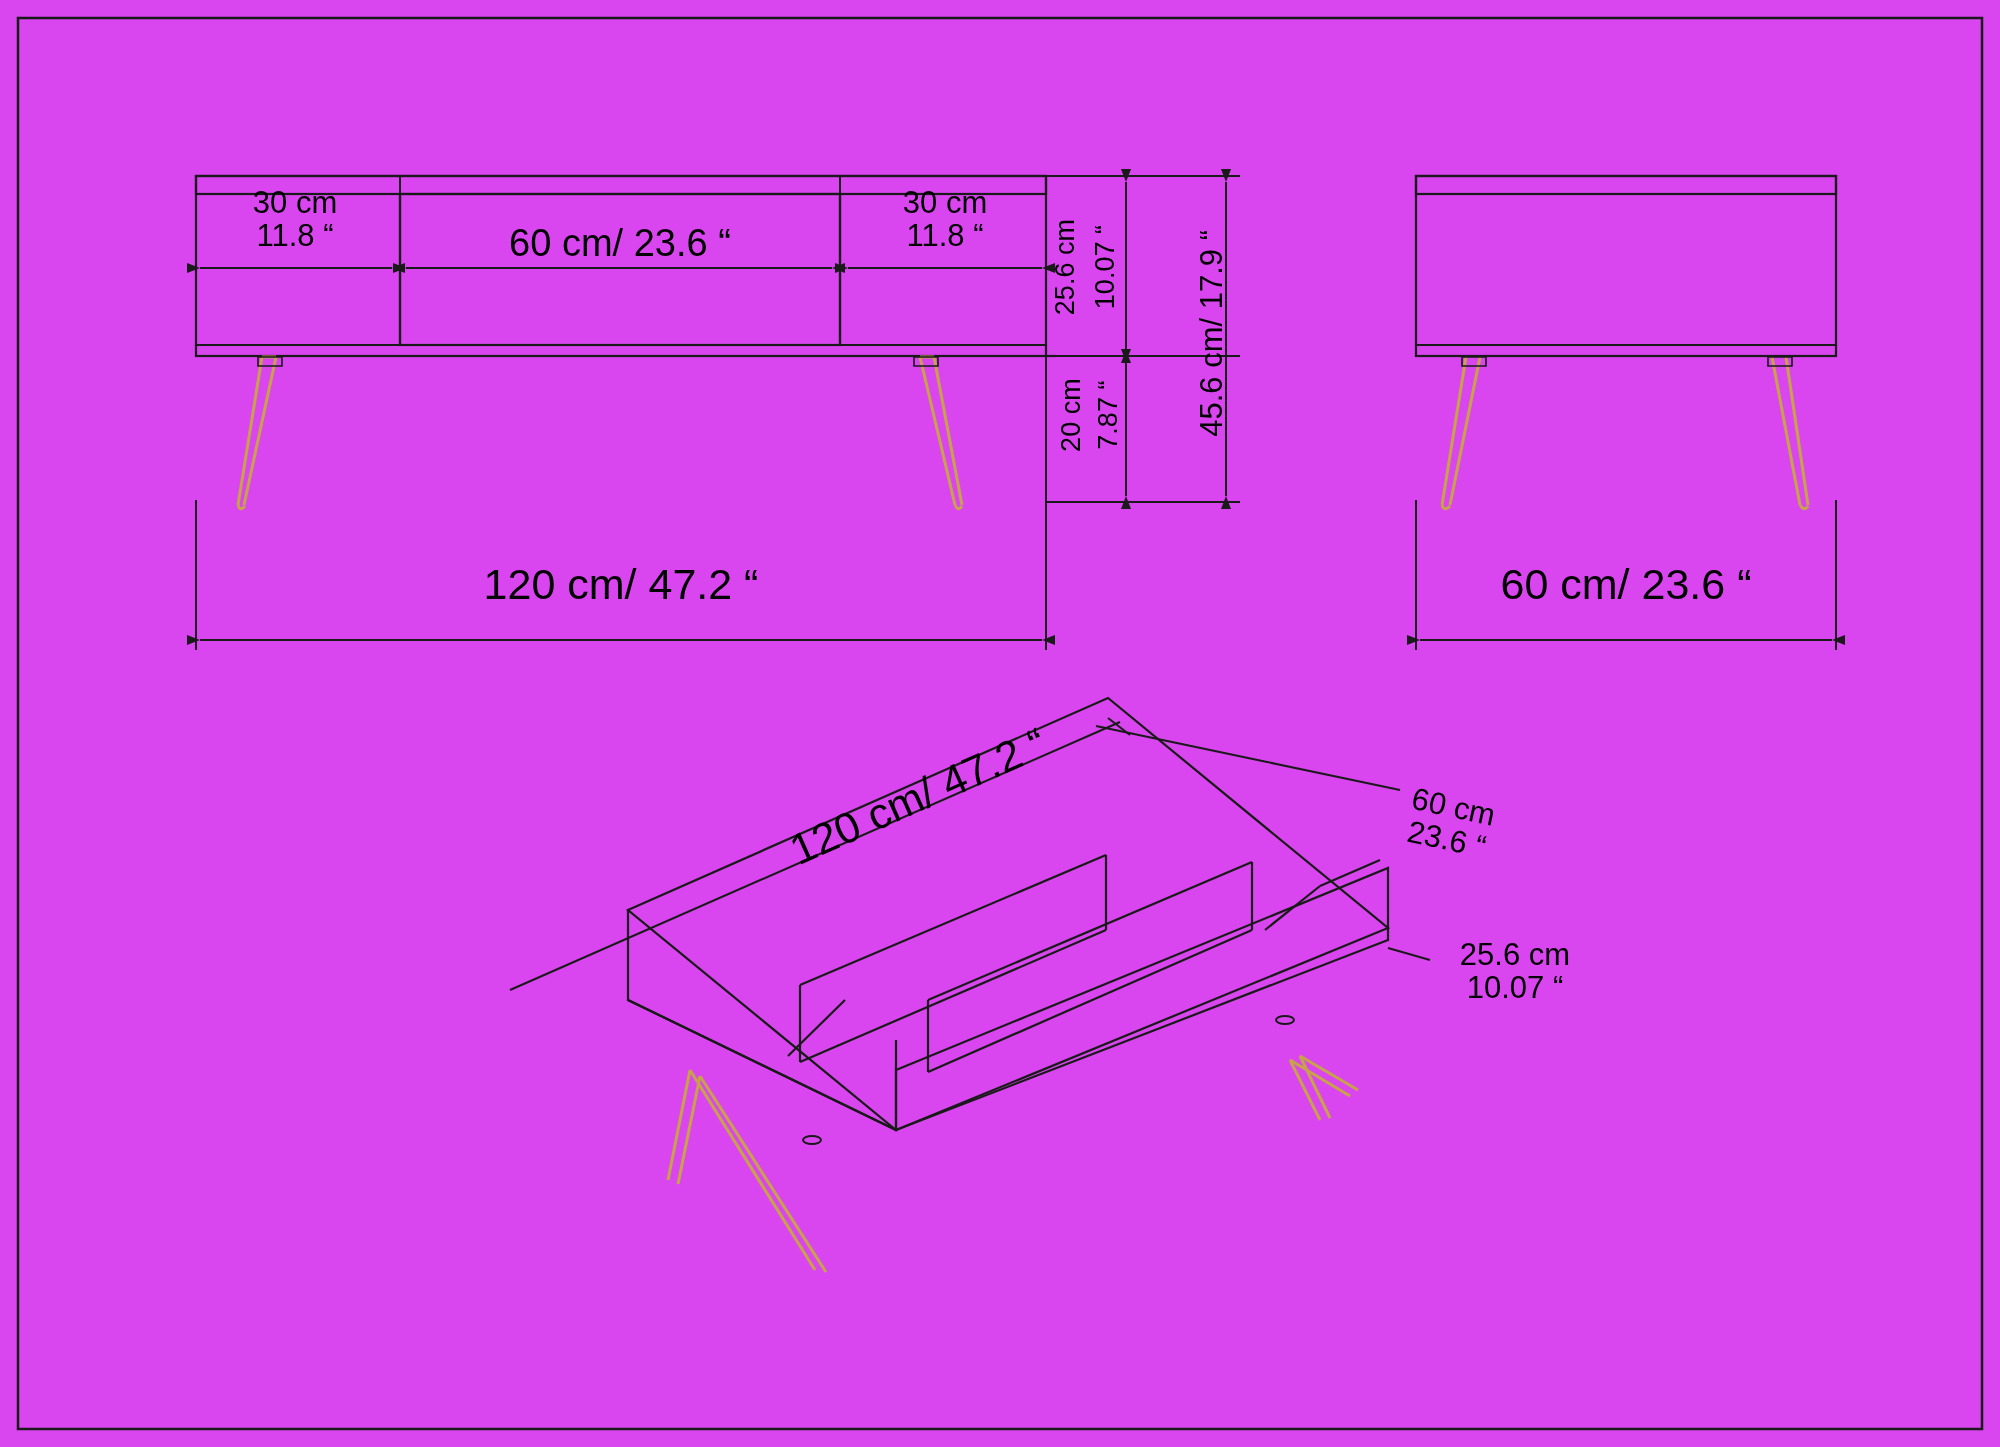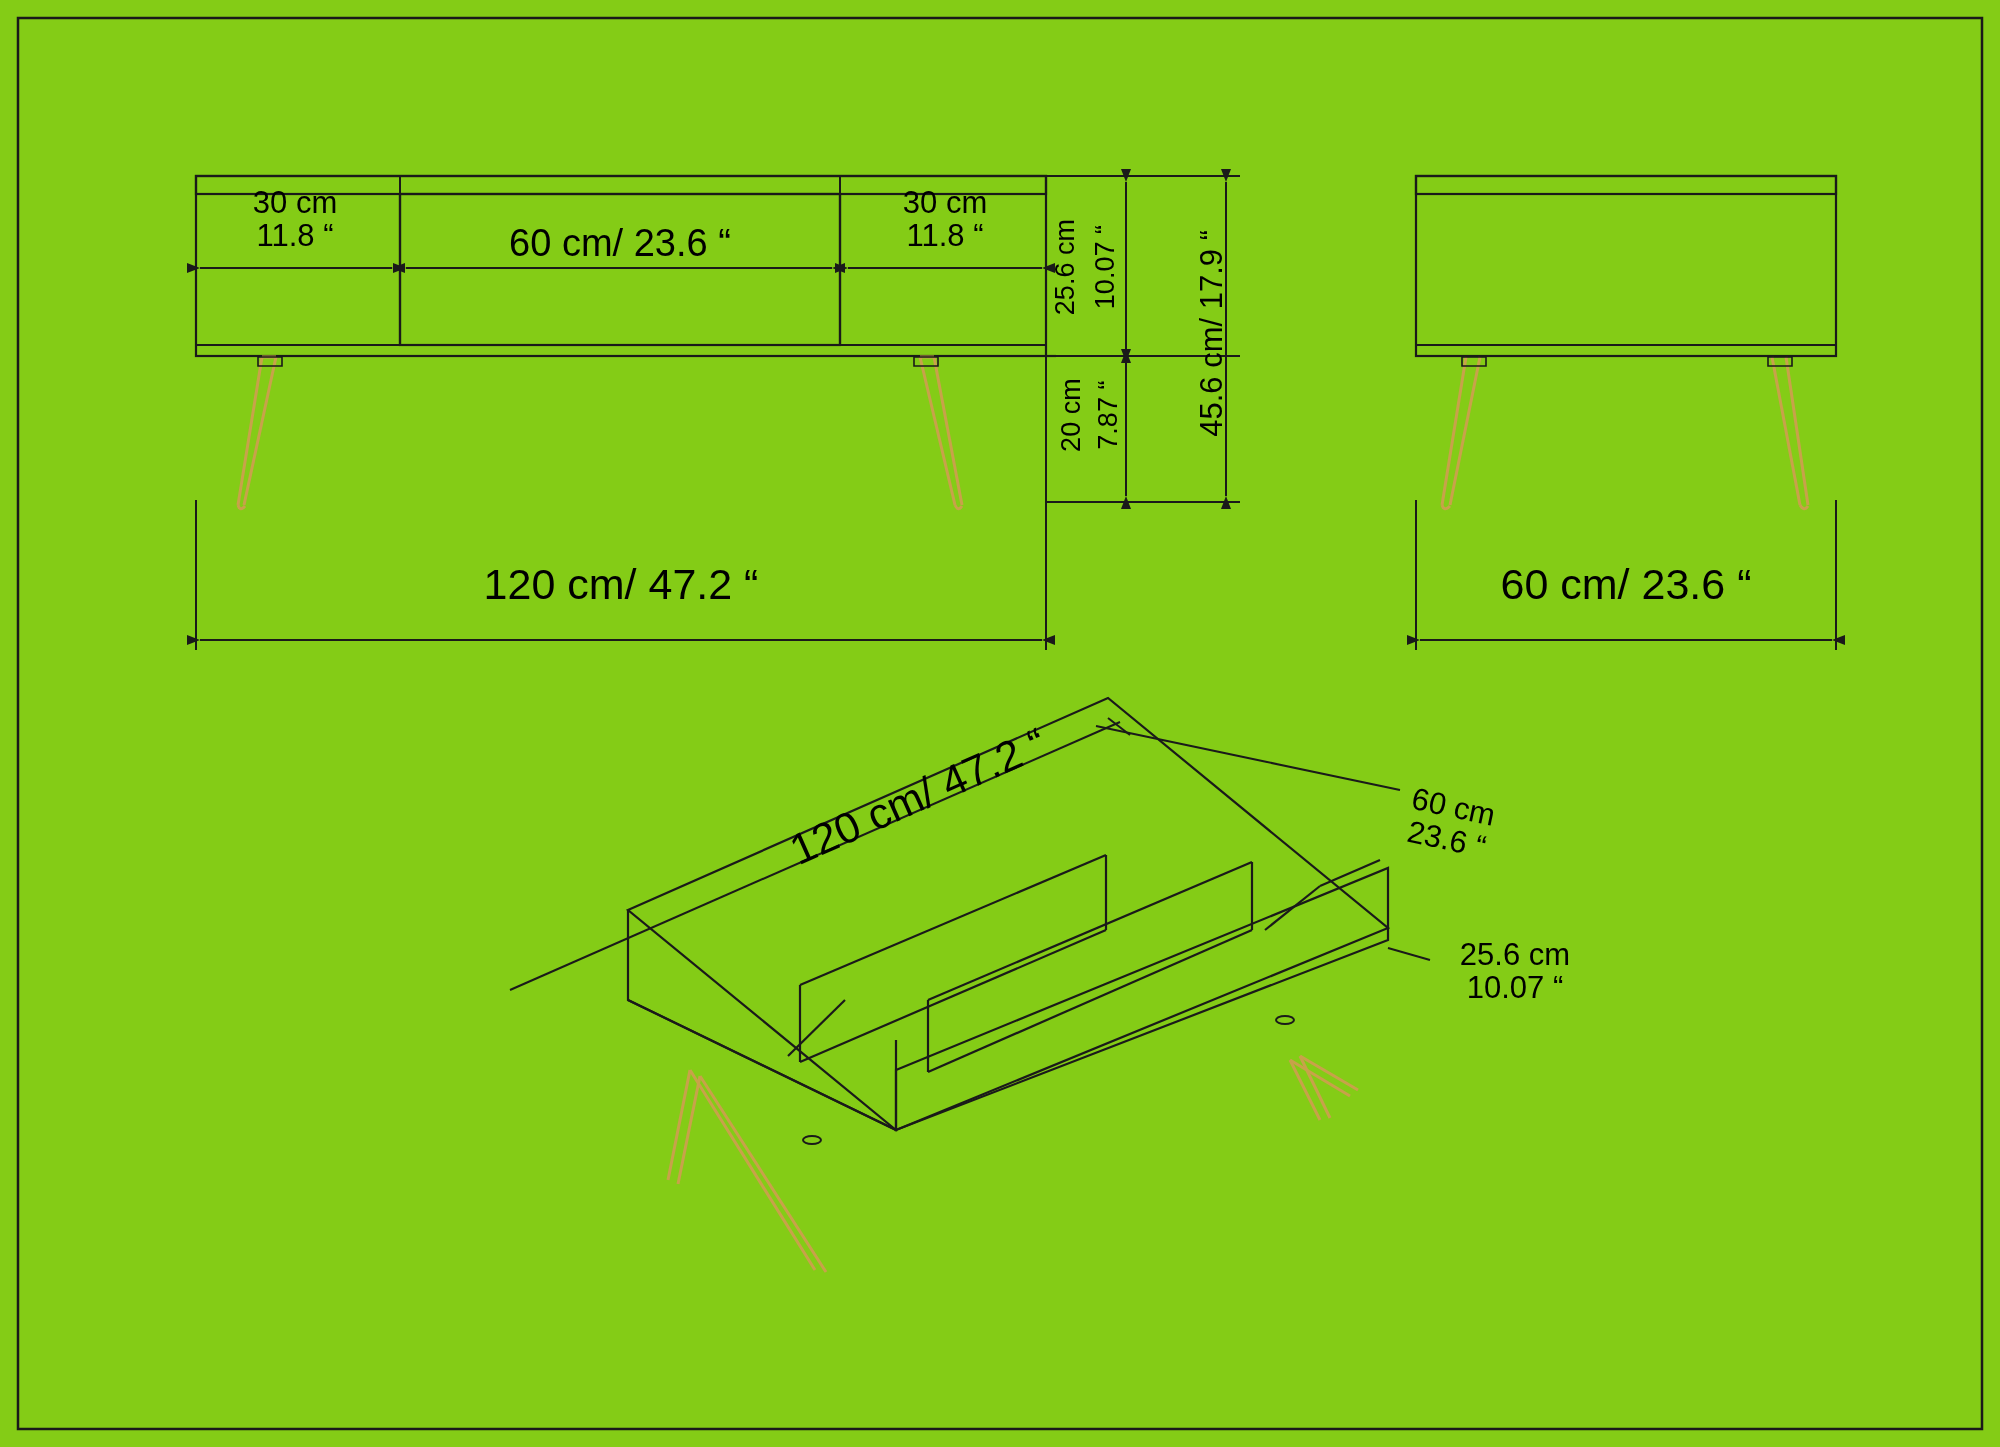--- a/index.html
+++ b/index.html
@@ -7,21 +7,21 @@
     padding: 0;
     background: #ffffff;
   }
   body {
     font-family: "Liberation Sans", sans-serif;
   }
   #sheet {
     position: relative;
     width: 2000px;
     height: 1447px;
-    background: #84cc16;
+    background: #d946ef;
     overflow: hidden;
   }
   #sheet svg {
     position: absolute;
     top: 0;
     left: 0;
   }
   .dim-text {
     position: absolute;
     color: #000000;

